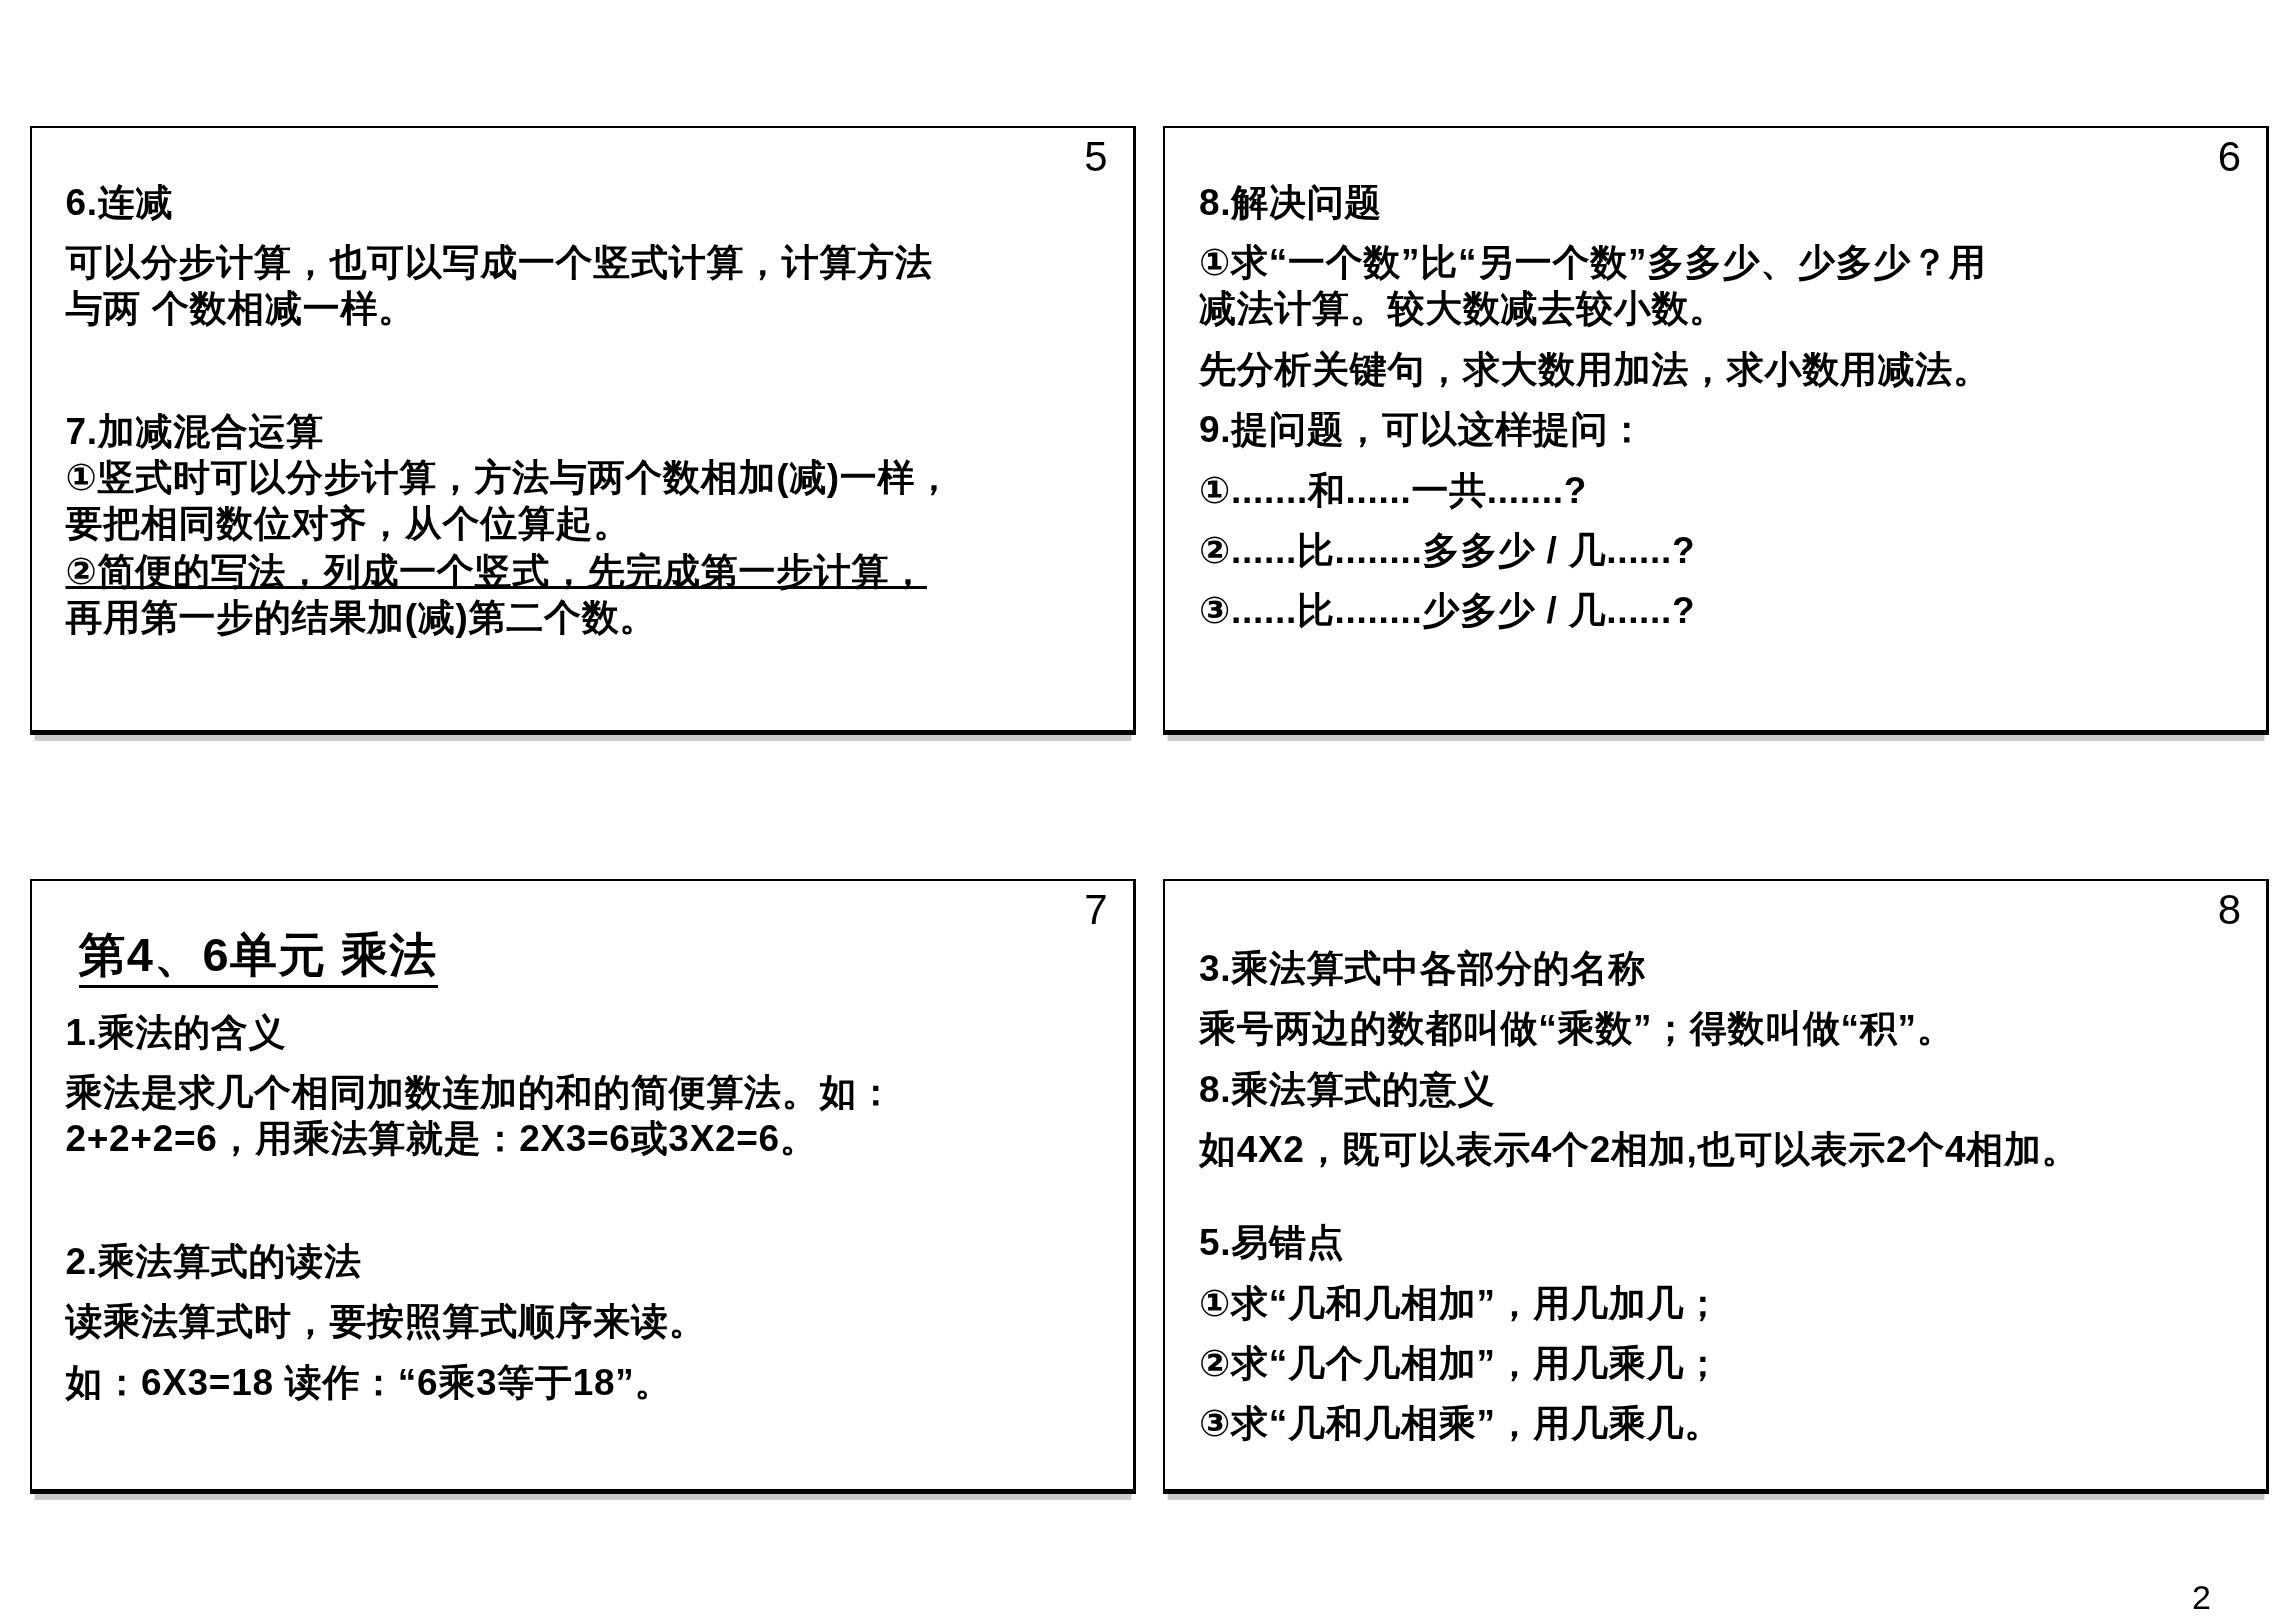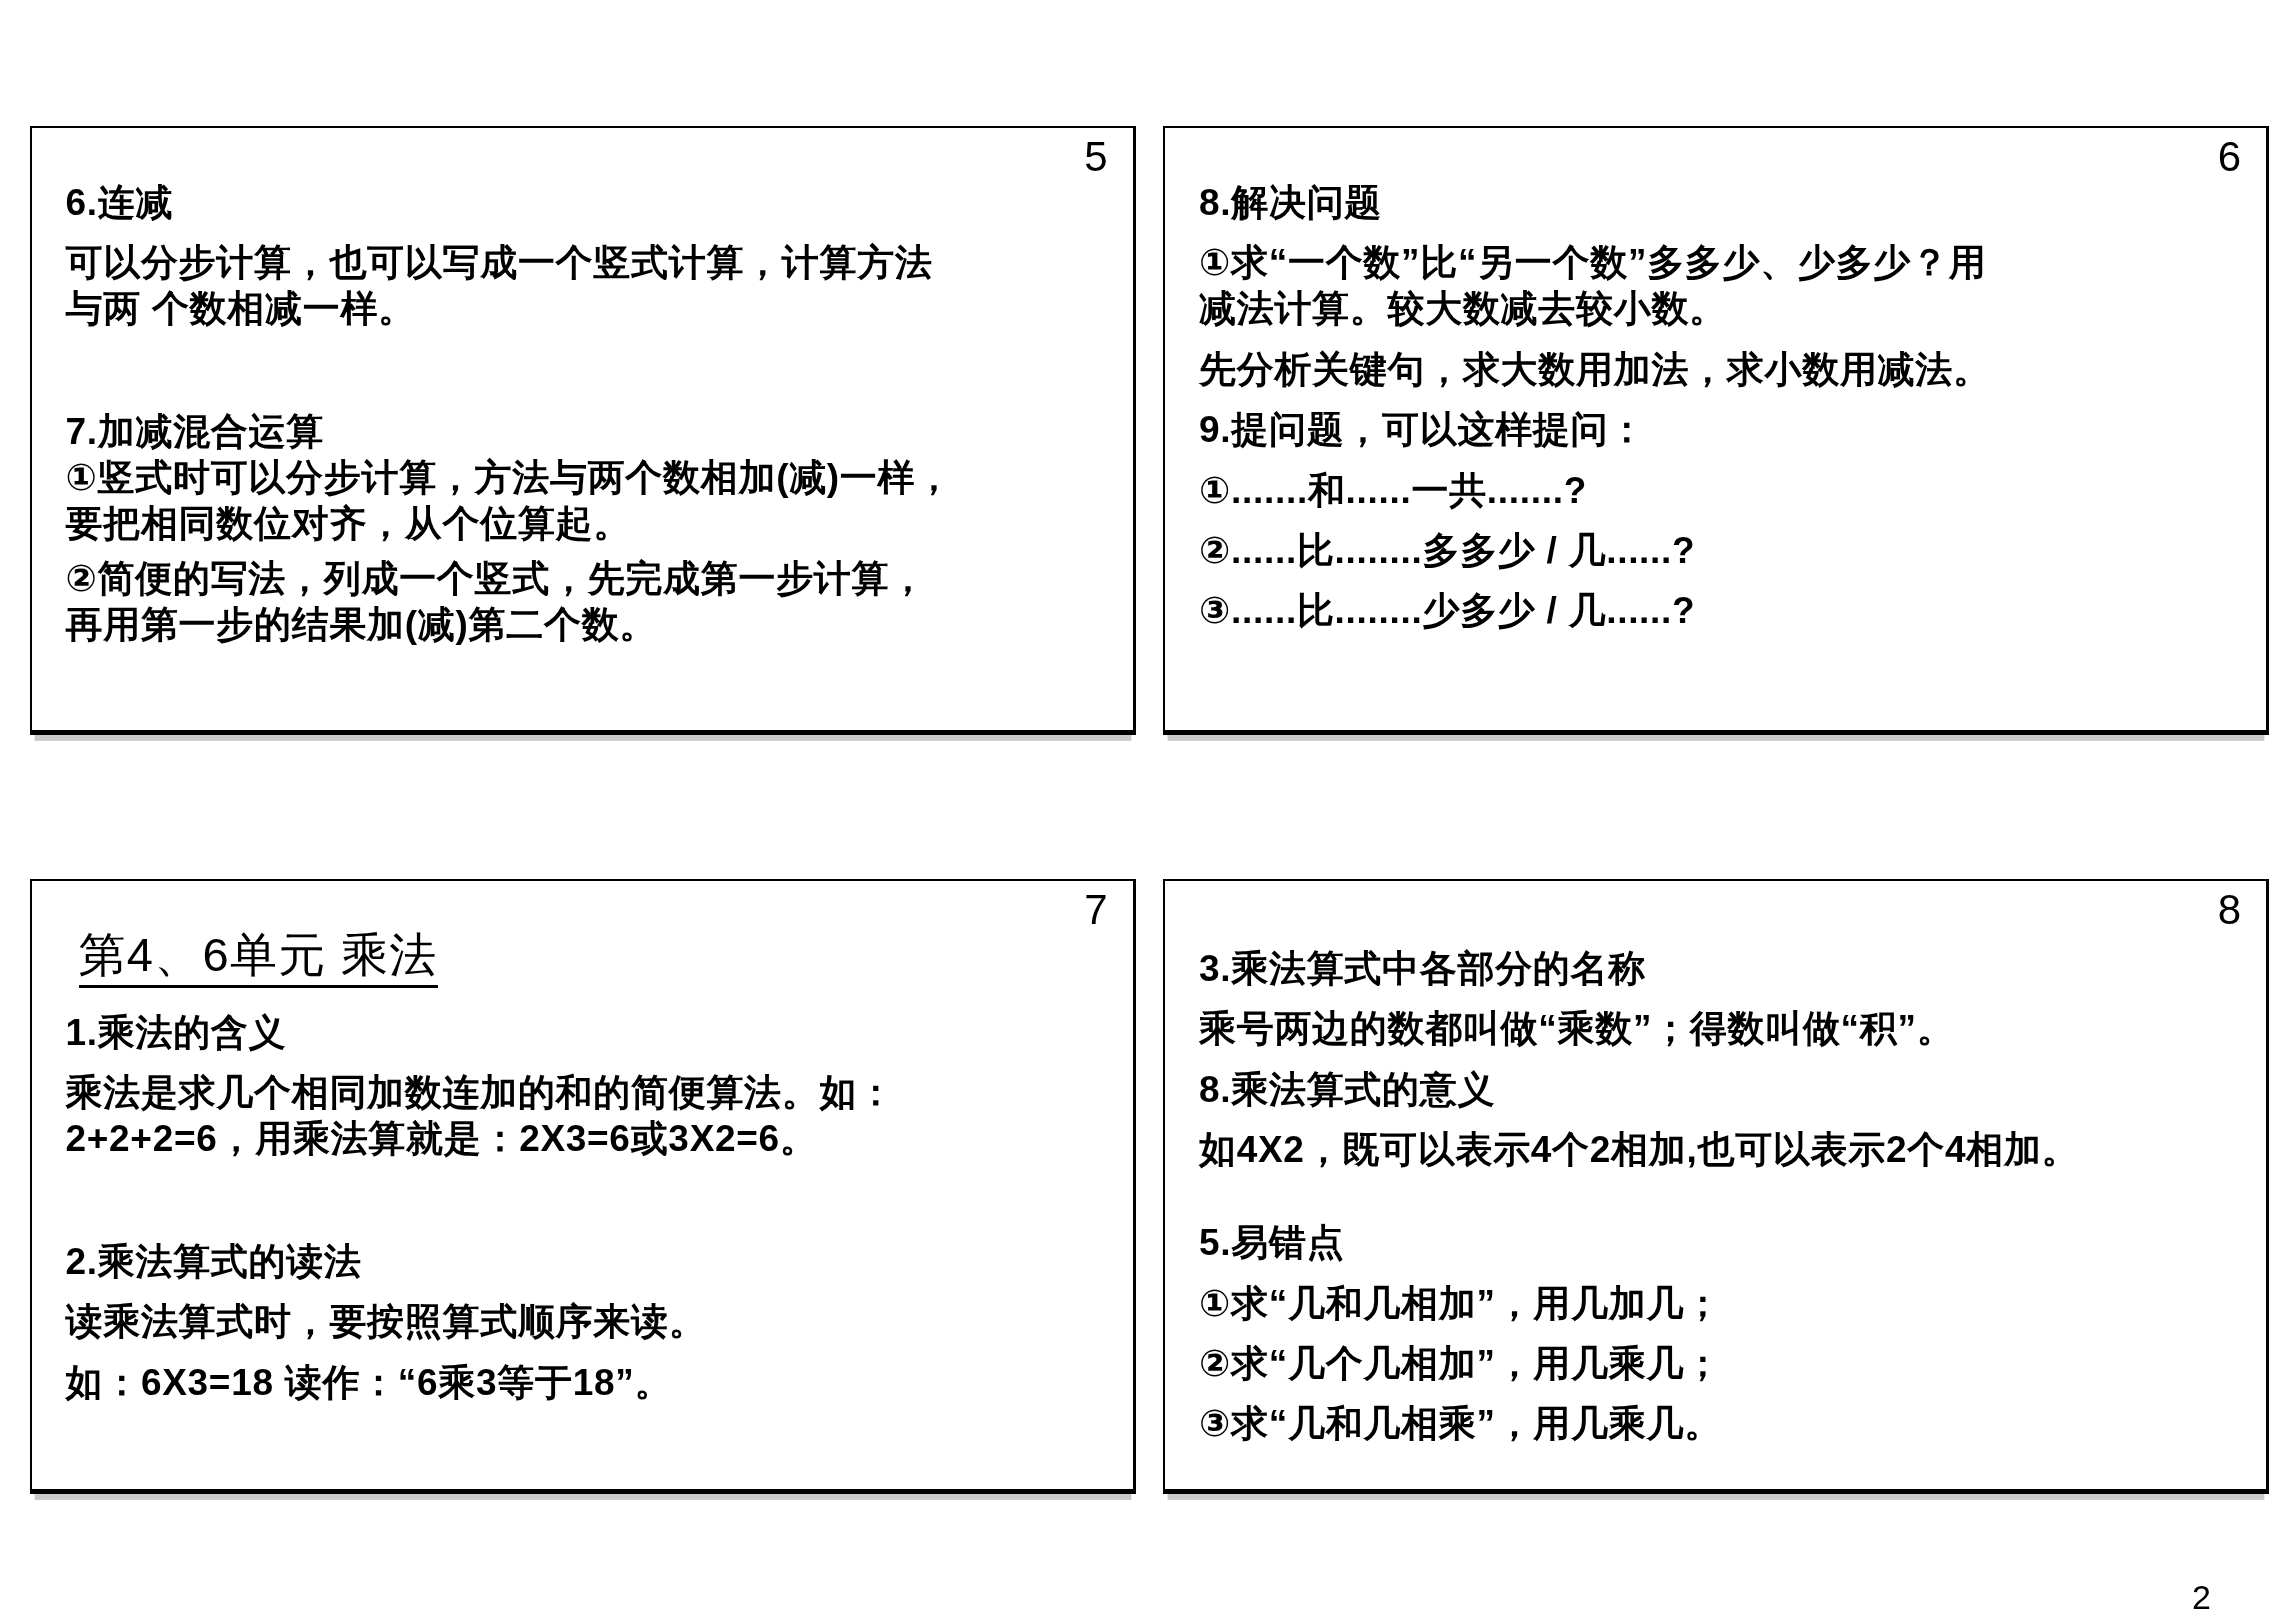--- a/index.html
+++ b/index.html
@@ -49,33 +49,33 @@
   .row {
     font-size: 37px;
     line-height: 46px;
     font-weight: 600;
     letter-spacing: 0.7px;
     white-space: nowrap;
     margin: 14.4px 0 0 0;
   }
   .row.first  { margin-top: 0; }
   .row.cont   { margin-top: 0; }
-  .row.gap-xs { margin-top: 9px; }
+  .row.gap-xs { margin-top: 2px; text-decoration: underline; }
   .row.gap-md { margin-top: 47px; }
   .row.gap-lg { margin-top: 77px; }
 
   .slide-title-row {
     margin: 0 0 22px 13px;
     white-space: nowrap;
   }
   .slide-title {
     display: inline-block;
     font-size: 47px;
     line-height: 55px;
-    font-weight: 400;
+    font-weight: 700;
     letter-spacing: 1.3px;
     border-bottom: 3.3px solid #000000;
     padding-bottom: 2.6px;
   }
   .footer-num {
     position: absolute;
     right: 84px;
     bottom: 9.2px;
     font-size: 34px;
     line-height: 1;

